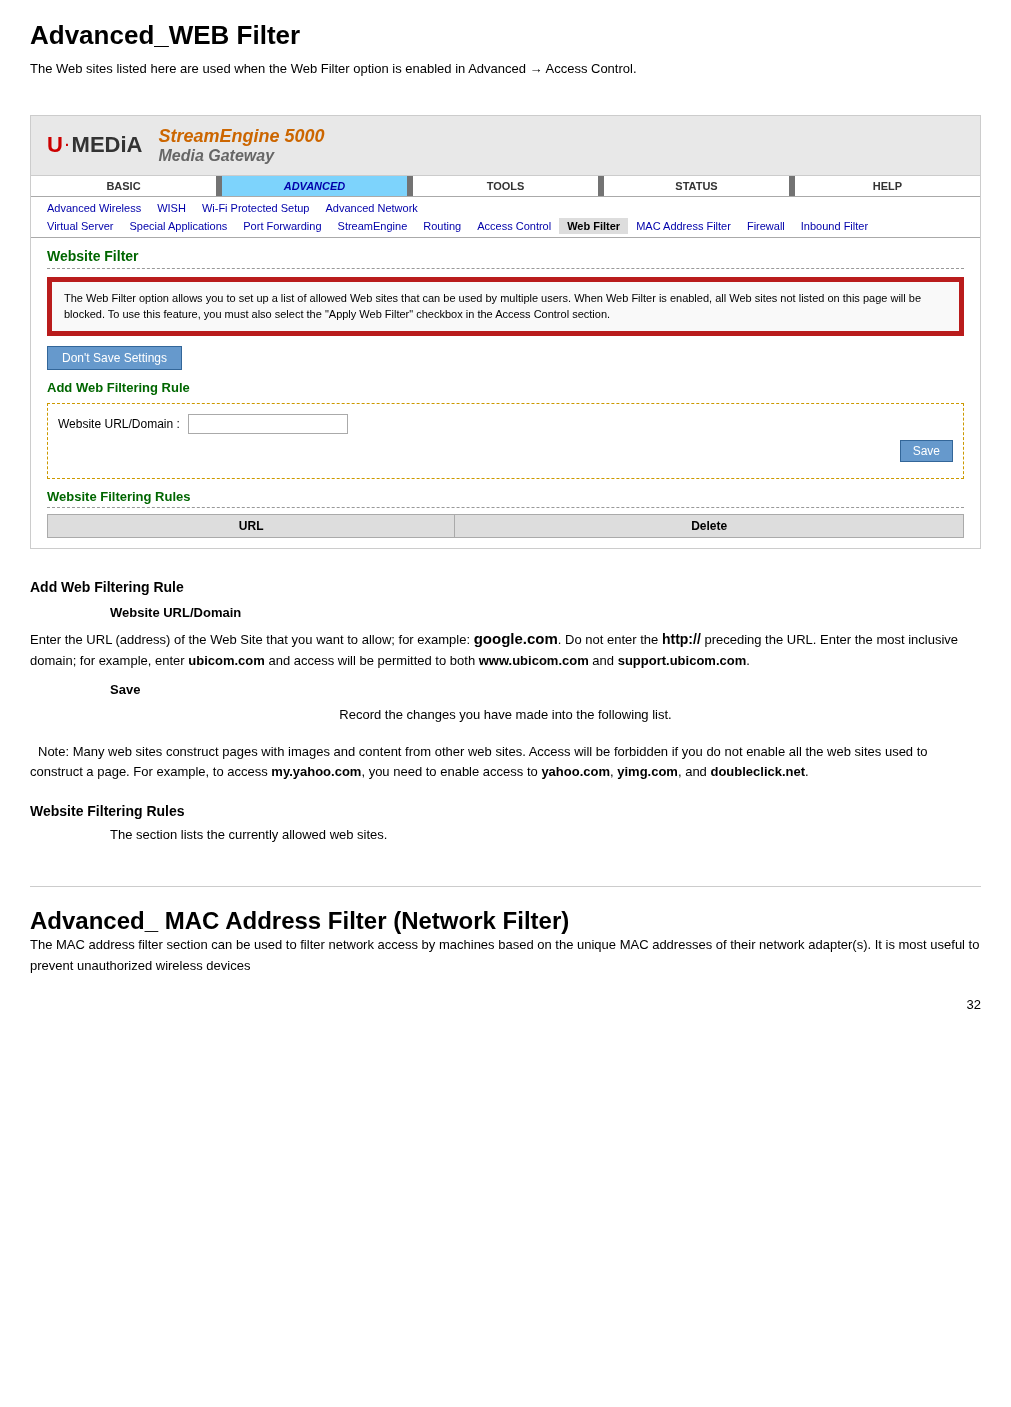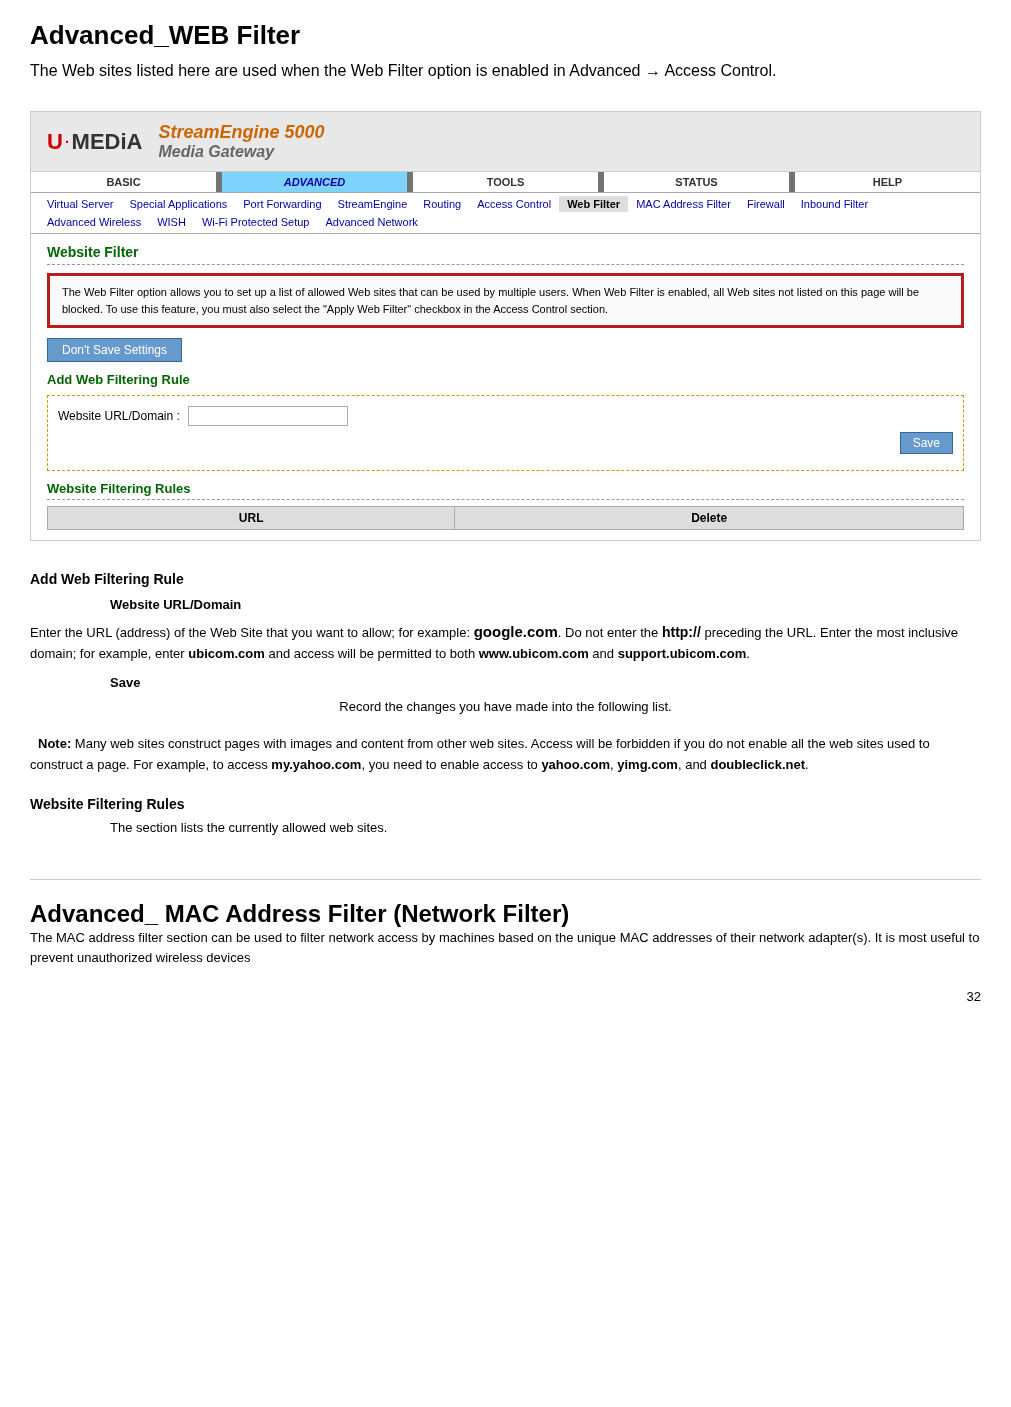--- a/index.html
+++ b/index.html
@@ -2,21 +2,21 @@
 <html><head>
   <meta charset="utf-8">
   <style>
     * { margin: 0; padding: 0; box-sizing: border-box; }
     body { font-family: Arial, sans-serif; font-size: 13px; color: #000; background: #fff; width: 1011px; }
 
     
     .page-content { padding: 20px 30px; }
 
     h1.main-title { font-size: 26px; font-weight: bold; margin-bottom: 8px; }
-    p.intro-text { font-size: 16px; margin-bottom: 28px; line-height: 1.5; }
+    p.intro-text { font-size: 13px; margin-bottom: 36px; line-height: 1.5; }
 
     
     .router-ui { border: 1px solid #ccc; margin-bottom: 30px; }
 
     
     .router-header { background: #e8e8e8; padding: 10px 16px; display: flex; align-items: center; gap: 16px; border-bottom: 1px solid #ccc; }
     .logo-block { display: flex; align-items: center; gap: 8px; }
     .logo-umedia { font-size: 22px; font-weight: bold; color: #333; display: flex; align-items: center; gap: 2px; }
     .logo-text { font-style: italic; font-weight: bold; font-size: 18px; color: #cc6600; }
     .logo-text2 { font-style: italic; font-weight: bold; font-size: 16px; color: #666; }
@@ -30,21 +30,21 @@
     .nav-sub { display: flex; flex-wrap: wrap; padding: 3px 8px; gap: 2px 0; }
     .nav-sub-item { font-size: 11px; color: #00a; padding: 2px 8px; cursor: pointer; white-space: nowrap; }
     .nav-sub-item.active-sub { color: #000; font-weight: bold; background: #ddd; }
     .nav-sub-row { display: flex; width: 100%; }
 
     
     .router-content { padding: 10px 16px; background: #fff; }
 
     .section-title-green { color: #006600; font-size: 14px; font-weight: bold; border-bottom: 1px dashed #999; padding-bottom: 4px; margin-bottom: 8px; }
 
-    .info-box { background: #f9f9f9; border: 3px solid #b91c1c; padding: 8px 12px; font-size: 11px; line-height: 1.5; margin-bottom: 10px; }
+    .info-box { background: #f9f9f9; border: 5px solid #b91c1c; padding: 8px 12px; font-size: 11px; line-height: 1.5; margin-bottom: 10px; }
 
     .btn-blue { background: #6699cc; color: #fff; border: 1px solid #336699; padding: 4px 14px; font-size: 12px; cursor: pointer; }
 
     .add-rule-title { color: #006600; font-size: 13px; font-weight: bold; margin: 10px 0 8px; }
 
     .rule-form { border: 1px dashed #cc9900; padding: 10px; margin-bottom: 10px; }
     .form-row { display: flex; align-items: center; gap: 8px; margin-bottom: 6px; }
     .form-label { font-size: 12px; text-align: right; }
     .form-input { border: 1px solid #aaa; padding: 2px 4px; font-size: 12px; width: 160px; }
     .btn-save-small { background: #6699cc; color: #fff; border: 1px solid #336699; padding: 3px 12px; font-size: 12px; cursor: pointer; }
@@ -54,21 +54,21 @@
     .rules-table { width: 100%; border-collapse: collapse; font-size: 12px; }
     .rules-table th { background: #ddd; border: 1px solid #aaa; padding: 4px 10px; text-align: center; }
 
     
     .desc-section { margin-bottom: 20px; }
     .desc-section h2 { font-size: 14px; font-weight: bold; margin-bottom: 6px; }
     .desc-section p { font-size: 13px; line-height: 1.6; margin-bottom: 8px; }
     .desc-section .sub-heading { font-weight: bold; font-size: 13px; margin: 8px 0 4px 80px; }
     .desc-section .indent { margin-left: 80px; font-size: 13px; line-height: 1.6; margin-bottom: 6px; }
     .bold-domain { font-size: 15px; font-weight: bold; }
-    .note-bold { font-weight: bold; padding-left: 8px; }
+    .note-bold { font-weight: normal; padding-left: 8px; }
 
     
     .bottom-section { margin-top: 40px; border-top: 1px solid #ccc; padding-top: 20px; }
     .bottom-section h1 { font-size: 24px; font-weight: bold; }
     .bottom-section p { font-size: 13px; line-height: 1.6; }
 
     
     .page-num { text-align: right; font-size: 13px; margin-top: 20px; }
   </style>
 </head>
@@ -98,36 +98,36 @@
     <div class="nav-bar">
       <div class="nav-top">
         <div class="nav-top-item">BASIC</div>
         <div class="nav-top-item active">ADVANCED</div>
         <div class="nav-top-item">TOOLS</div>
         <div class="nav-top-item">STATUS</div>
         <div class="nav-top-item">HELP</div>
       </div>
       <div class="nav-sub">
         <div class="nav-sub-row">
+          <span class="nav-sub-item">Advanced Wireless</span>
+          <span class="nav-sub-item">WISH</span>
+          <span class="nav-sub-item">Wi-Fi Protected Setup</span>
+          <span class="nav-sub-item">Advanced Network</span>
+        </div>
+        <div class="nav-sub-row">
           <span class="nav-sub-item">Virtual Server</span>
           <span class="nav-sub-item">Special Applications</span>
           <span class="nav-sub-item">Port Forwarding</span>
           <span class="nav-sub-item">StreamEngine</span>
           <span class="nav-sub-item">Routing</span>
           <span class="nav-sub-item">Access Control</span>
           <span class="nav-sub-item active-sub">Web Filter</span>
           <span class="nav-sub-item">MAC Address Filter</span>
           <span class="nav-sub-item">Firewall</span>
           <span class="nav-sub-item">Inbound Filter</span>
-        </div>
-        <div class="nav-sub-row">
-          <span class="nav-sub-item">Advanced Wireless</span>
-          <span class="nav-sub-item">WISH</span>
-          <span class="nav-sub-item">Wi-Fi Protected Setup</span>
-          <span class="nav-sub-item">Advanced Network</span>
         </div>
       </div>
     </div>
 
     <div class="router-content">
       <div class="section-title-green">Website Filter</div>
       <div class="info-box">The Web Filter option allows you to set up a list of allowed Web sites that can be used by multiple users. When Web Filter is enabled, all Web sites not listed on this page will be blocked. To use this feature, you must also select the "Apply Web Filter" checkbox in the Access Control section.</div>
       <button class="btn-blue">Don't Save Settings</button>
 
       <div class="add-rule-title">Add Web Filtering Rule</div>

